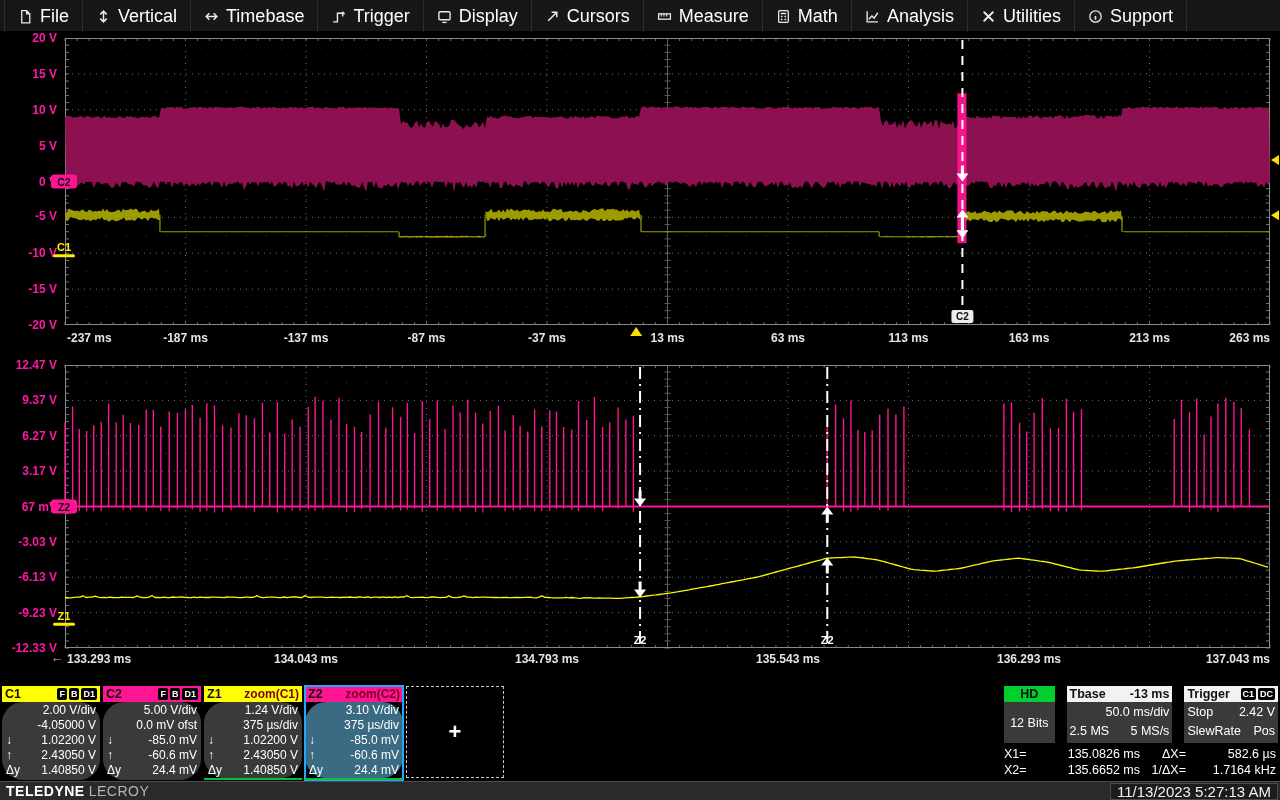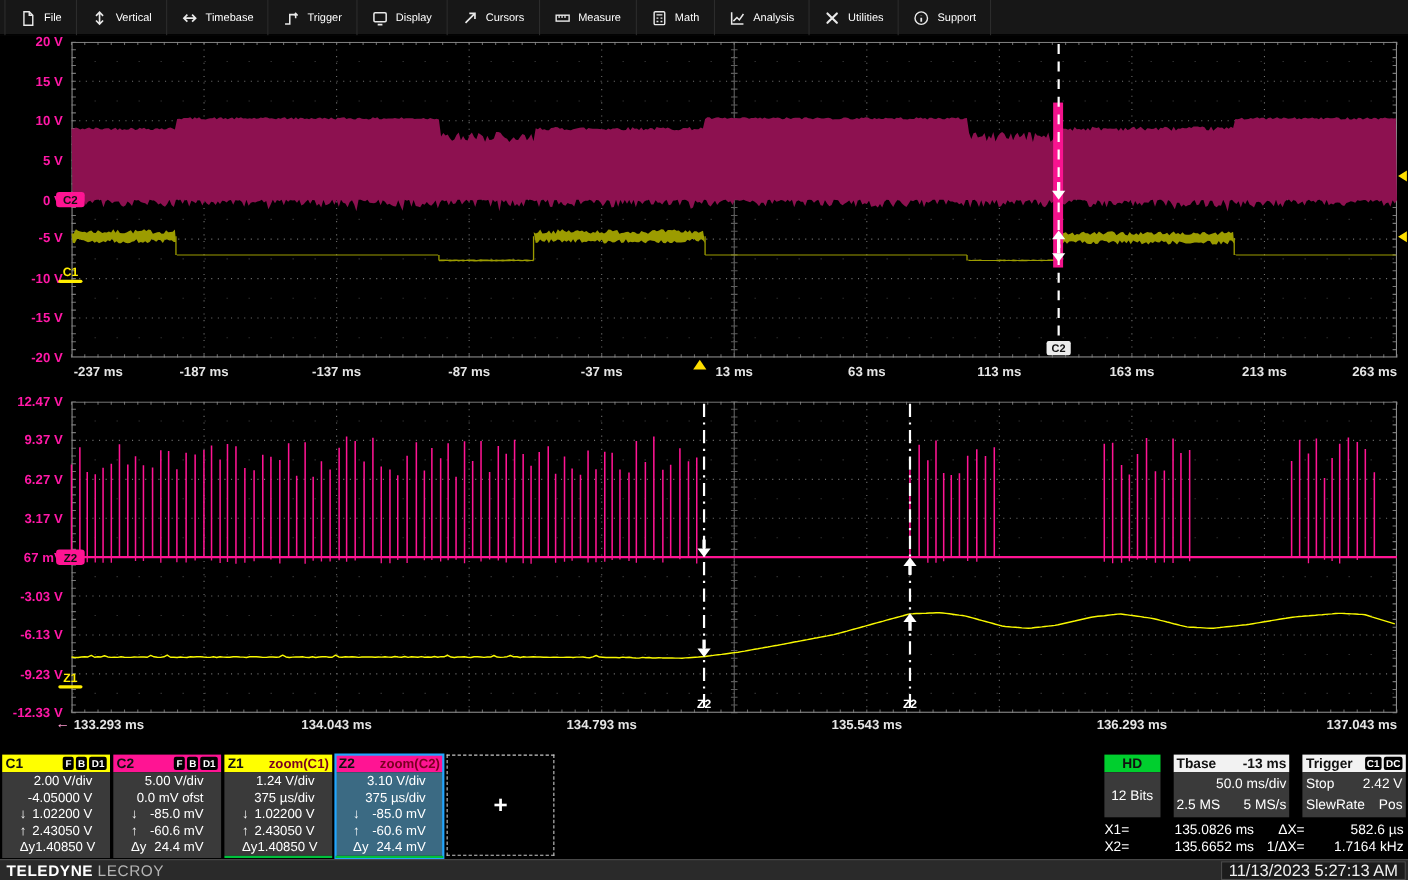--- a/index.html
+++ b/index.html
@@ -2,21 +2,21 @@
 <html><head>
 <meta charset="utf-8">
 <style>
   html,body{margin:0;padding:0;background:#000;width:1280px;height:800px;overflow:hidden;
     font-family:"Liberation Sans","DejaVu Sans",sans-serif;position:relative;}
   #app{position:absolute;inset:0;width:1280px;height:800px;background:#000;}
 
   
   #menubar{position:absolute;left:0;top:0;width:1280px;height:31px;background:#171717;
     border-bottom:1px solid #000;display:flex;align-items:stretch;}
-  .menu-item{display:flex;align-items:center;gap:7px;padding:16px 13px;color:#fff;font-size:10px;
+  .menu-item{display:flex;align-items:center;gap:7px;padding:16px 13px;color:#fff;font-size:18px;
     border-right:1px solid #2c2c2c;cursor:default;}
   .menu-item:first-child{border-left:1px solid #2c2c2c;margin-left:4px;}
   .mi-icon{width:15px;height:15px;display:inline-block;}
   .mi-icon svg{display:block;}
 
   
   .axis-y{position:absolute;left:0;width:60px;}
   .axis-y span{position:absolute;right:3px;width:56px;text-align:right;color:#ff18a6;
     font-weight:bold;font-size:12px;white-space:nowrap;}
   .axis-x{position:absolute;height:18px;}
@@ -25,21 +25,21 @@
   
   #desc-row{position:absolute;left:2px;top:686px;display:flex;gap:3px;}
   .desc-box{width:98px;height:94px;box-sizing:border-box;position:relative;}
   .desc-box.selected{outline:2px solid #22a6ff;outline-offset:-1px;}
   .desc-head{height:16px;display:flex;align-items:center;padding:0 3px;box-sizing:border-box;}
   .desc-id{font-size:12.5px;font-weight:bold;color:#111;}
   .desc-badges{margin-left:auto;display:flex;gap:2px;}
   .badge{background:#000;color:#fff;font-size:9px;font-weight:bold;padding:1px 2px;
     border-radius:2px;line-height:10px;}
   .desc-sub{margin-left:auto;font-size:12px;color:#7a0020;font-weight:bold;}
-  .desc-body{height:78px;background:#3a3a3a;color:#fff;font-size:12px;padding:1px 12px;box-sizing:border-box;}
+  .desc-body{height:78px;background:#3a3a3a;color:#fff;font-size:12px;padding:1px 0;box-sizing:border-box;border-radius:21px;}
   .desc-box.selected .desc-body{background:#3b6a83;}
   .green-strip .desc-body{height:76px;}
   .green-strip::after{content:"";position:absolute;left:0;right:0;bottom:0;height:2px;background:#00c23c;}
   .desc-row-line{display:flex;height:15px;line-height:15px;}
   .desc-sym{width:22px;padding-left:4px;}
   .desc-val{flex:1;text-align:right;padding-right:4px;white-space:nowrap;}
   #add-box{width:98px;height:92px;border:1px dashed #c8c8c8;box-sizing:border-box;
     display:flex;align-items:center;justify-content:center;color:#fff;font-size:22px;font-weight:bold;}
 
   

